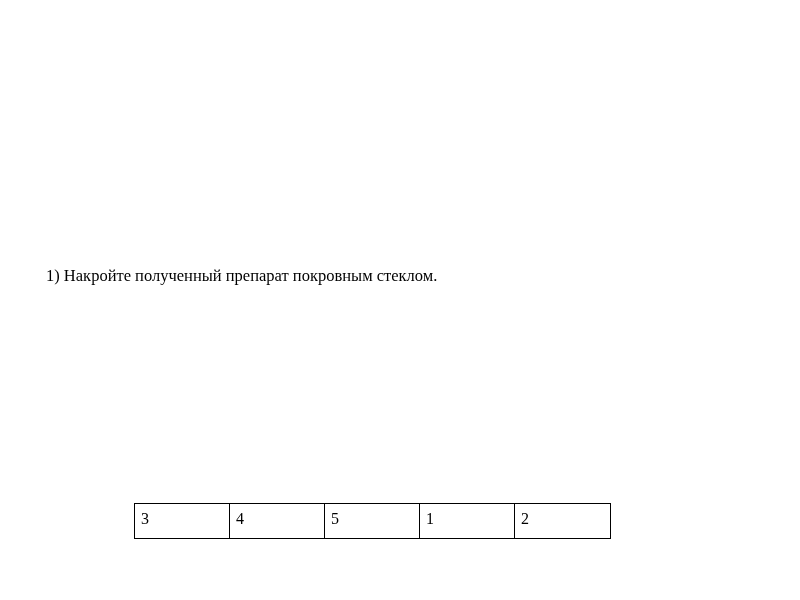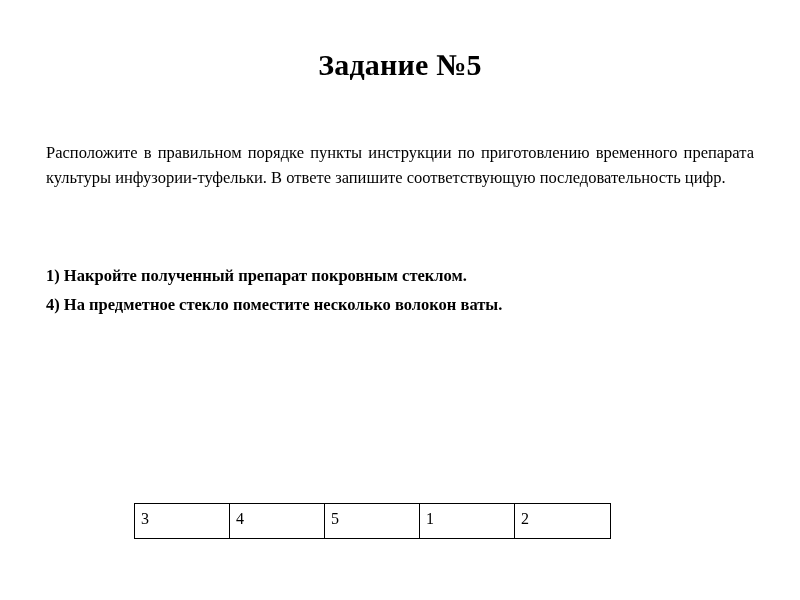--- a/index.html
+++ b/index.html
@@ -44,21 +44,20 @@
     position: absolute;
     top: 261px;
     left: 46px;
     width: 712px;
     font-size: 16.5px;
     line-height: 29px;
   }
   .step {
     margin: 0;
     padding: 0;
-    font-weight: bold;
   }
   .answer-box {
     position: absolute;
     left: 134px;
     top: 503px;
     border: 1px solid #000000;
     display: flex;
   }
   .answer-cell {
     width: 95px;
@@ -70,27 +69,24 @@
   }
   .answer-cell:last-child {
     border-right: none;
   }
 </style>
 </head>
 <body>
 
 <div class="slide">
 
-  <div class="title">Задание №5</div>
 
-  <div class="intro">Расположите в правильном порядке пункты инструкции по приготовлению временного препарата культуры инфузории-туфельки. В ответе запишите соответствующую последовательность цифр.</div>
 
   <div class="steps">
     <p class="step">1) Накройте полученный  препарат покровным стеклом.</p>
-    <p class="step">4) На предметное стекло поместите несколько волокон ваты.</p>
   </div>
 
   <div class="answer-box">
     <div class="answer-cell">3</div>
     <div class="answer-cell">4</div>
     <div class="answer-cell">5</div>
     <div class="answer-cell">1</div>
     <div class="answer-cell">2</div>
   </div>
 

